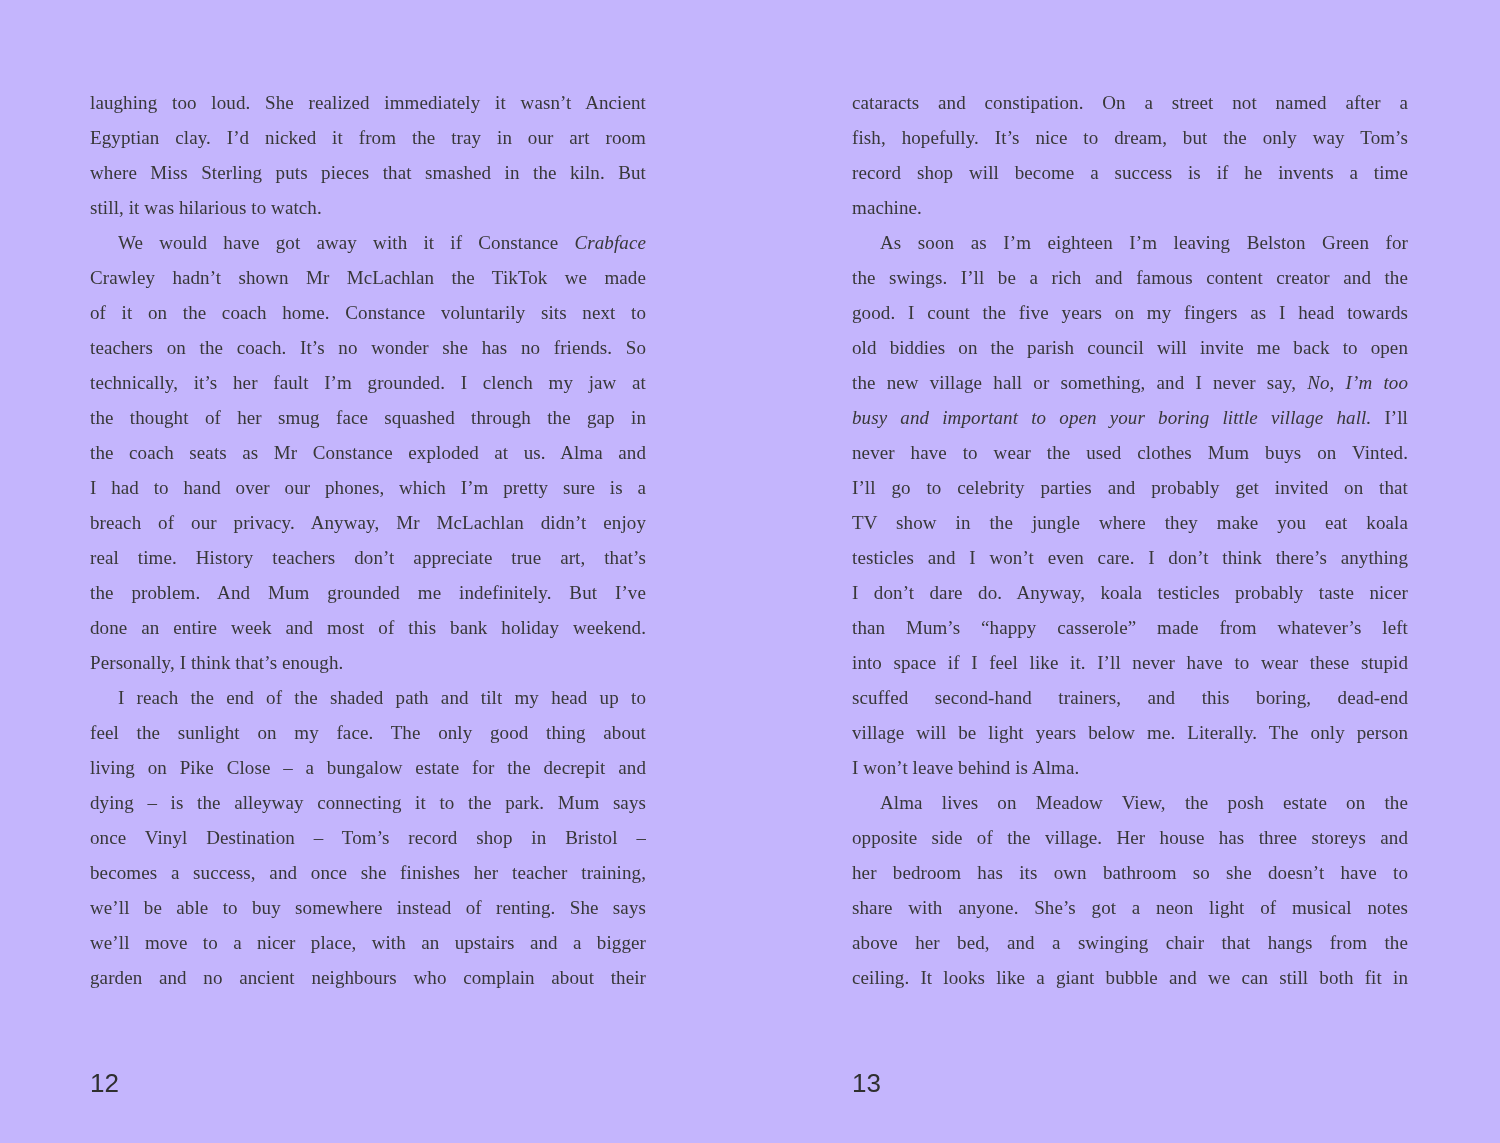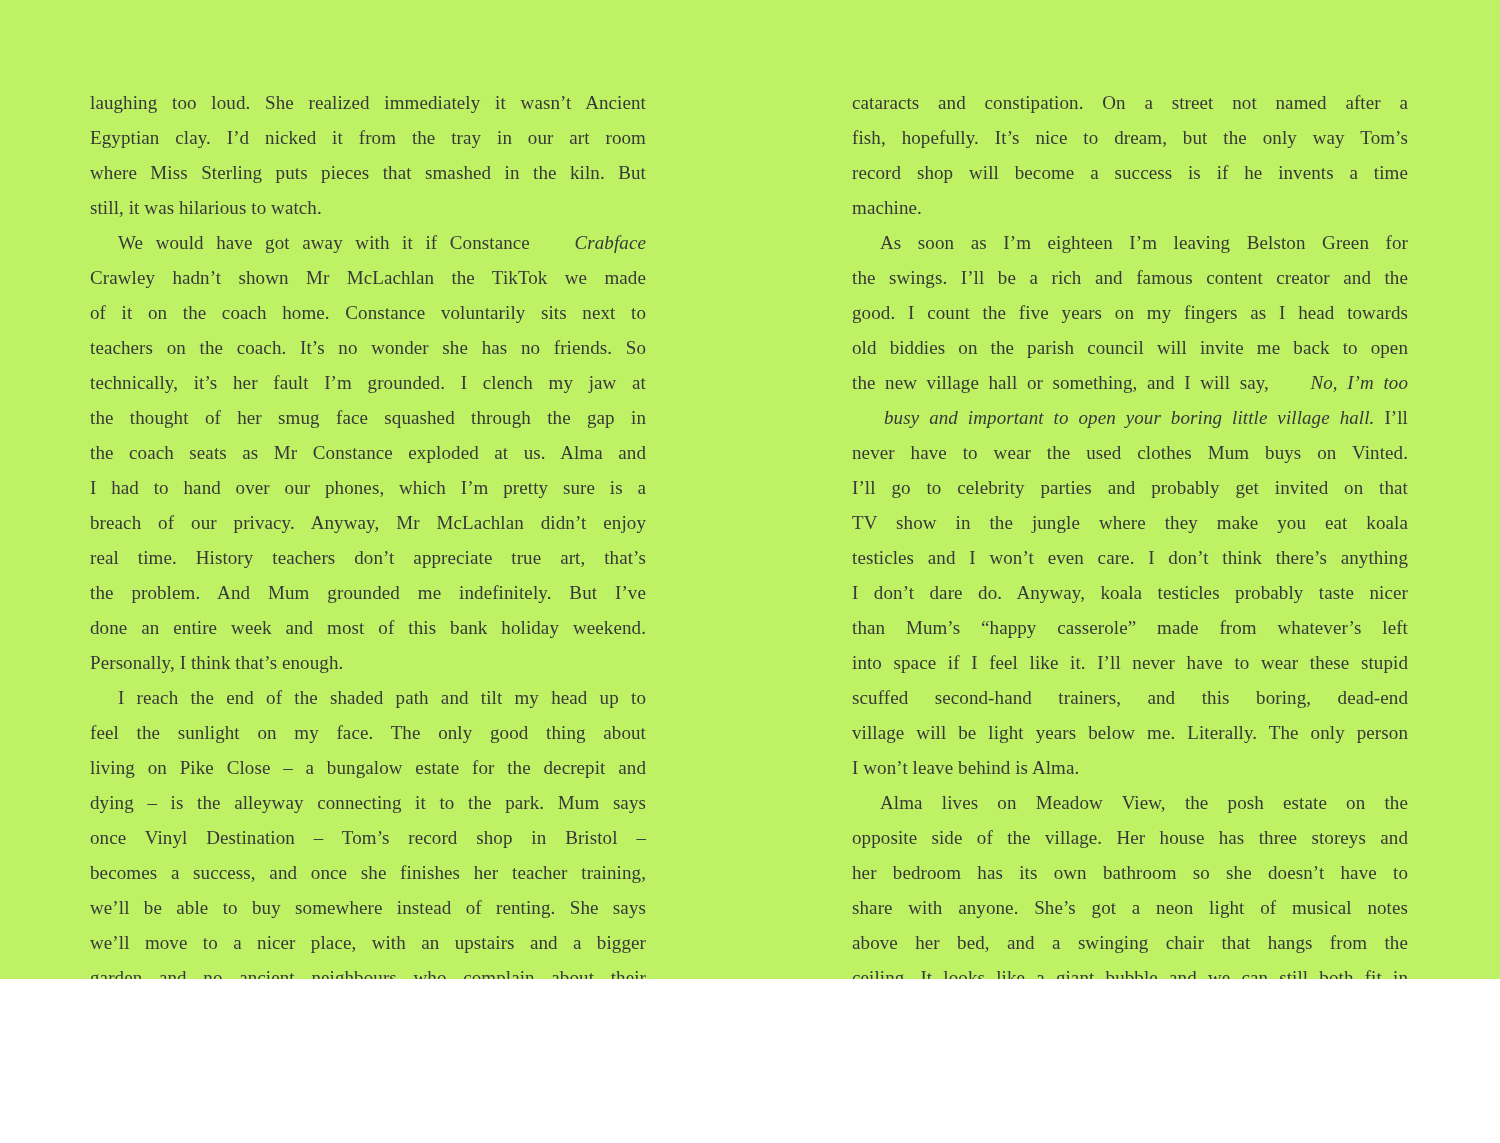--- a/index.html
+++ b/index.html
@@ -3,22 +3,22 @@
 <meta charset="utf-8">
 <style>
   html, body {
     margin: 0;
     padding: 0;
     background: #ffffff;
   }
   .spread {
     position: relative;
     width: 1500px;
-    height: 979px;
-    background: #bef264;
+    height: 1143px;
+    background: #c4b5fd;
     font-family: "Liberation Serif", "DejaVu Serif", serif;
     overflow: hidden;
   }
   .text-column {
     position: absolute;
     top: 85px;
     width: 556px;
   }
   .col-left  { left: 90px; }
   .col-right { left: 852px; }
@@ -33,21 +33,21 @@
     text-align-last: justify;
     letter-spacing: 0.1px;
   }
   .line.end {
     text-align: left;
     text-align-last: left;
   }
   .line.indent {
     text-indent: 28px;
   }
-  .italic { font-style: italic; margin-left: 32px; }
+  .italic { font-style: italic; }
 
   .page-number {
     position: absolute;
     top: 1068px;
     width: 556px;
     font-family: "Liberation Sans", "DejaVu Sans", sans-serif;
     font-size: 26px;
     font-weight: 400;
     color: #2f2f2f;
   }
@@ -90,21 +90,21 @@
 
   <div class="text-column col-right">
       <div class="line"><span>cataracts and constipation. On a street not named after a</span></div>
       <div class="line"><span>fish, hopefully. It’s nice to dream, but the only way Tom’s</span></div>
       <div class="line"><span>record shop will become a success is if he invents a time</span></div>
       <div class="line end"><span>machine.</span></div>
       <div class="line indent"><span>As soon as I’m eighteen I’m leaving Belston Green for</span></div>
       <div class="line"><span>the swings. I’ll be a rich and famous content creator and the</span></div>
       <div class="line"><span>good. I count the five years on my fingers as I head towards</span></div>
       <div class="line"><span>old biddies on the parish council will invite me back to open</span></div>
-      <div class="line"><span>the new village hall or something, and I will say, </span><span class="italic">No, I’m too</span></div>
+      <div class="line"><span>the new village hall or something, and I never say, </span><span class="italic">No, I’m too</span></div>
       <div class="line"><span class="italic">busy and important to open your boring little village hall.</span><span> I’ll</span></div>
       <div class="line"><span>never have to wear the used clothes Mum buys on Vinted.</span></div>
       <div class="line"><span>I’ll go to celebrity parties and probably get invited on that</span></div>
       <div class="line"><span>TV show in the jungle where they make you eat koala</span></div>
       <div class="line"><span>testicles and I won’t even care. I don’t think there’s anything</span></div>
       <div class="line"><span>I don’t dare do. Anyway, koala testicles probably taste nicer</span></div>
       <div class="line"><span>than Mum’s “happy casserole” made from whatever’s left</span></div>
       <div class="line"><span>into space if I feel like it. I’ll never have to wear these stupid</span></div>
       <div class="line"><span>scuffed second-hand trainers, and this boring, dead-end</span></div>
       <div class="line"><span>village will be light years below me. Literally. The only person</span></div>

